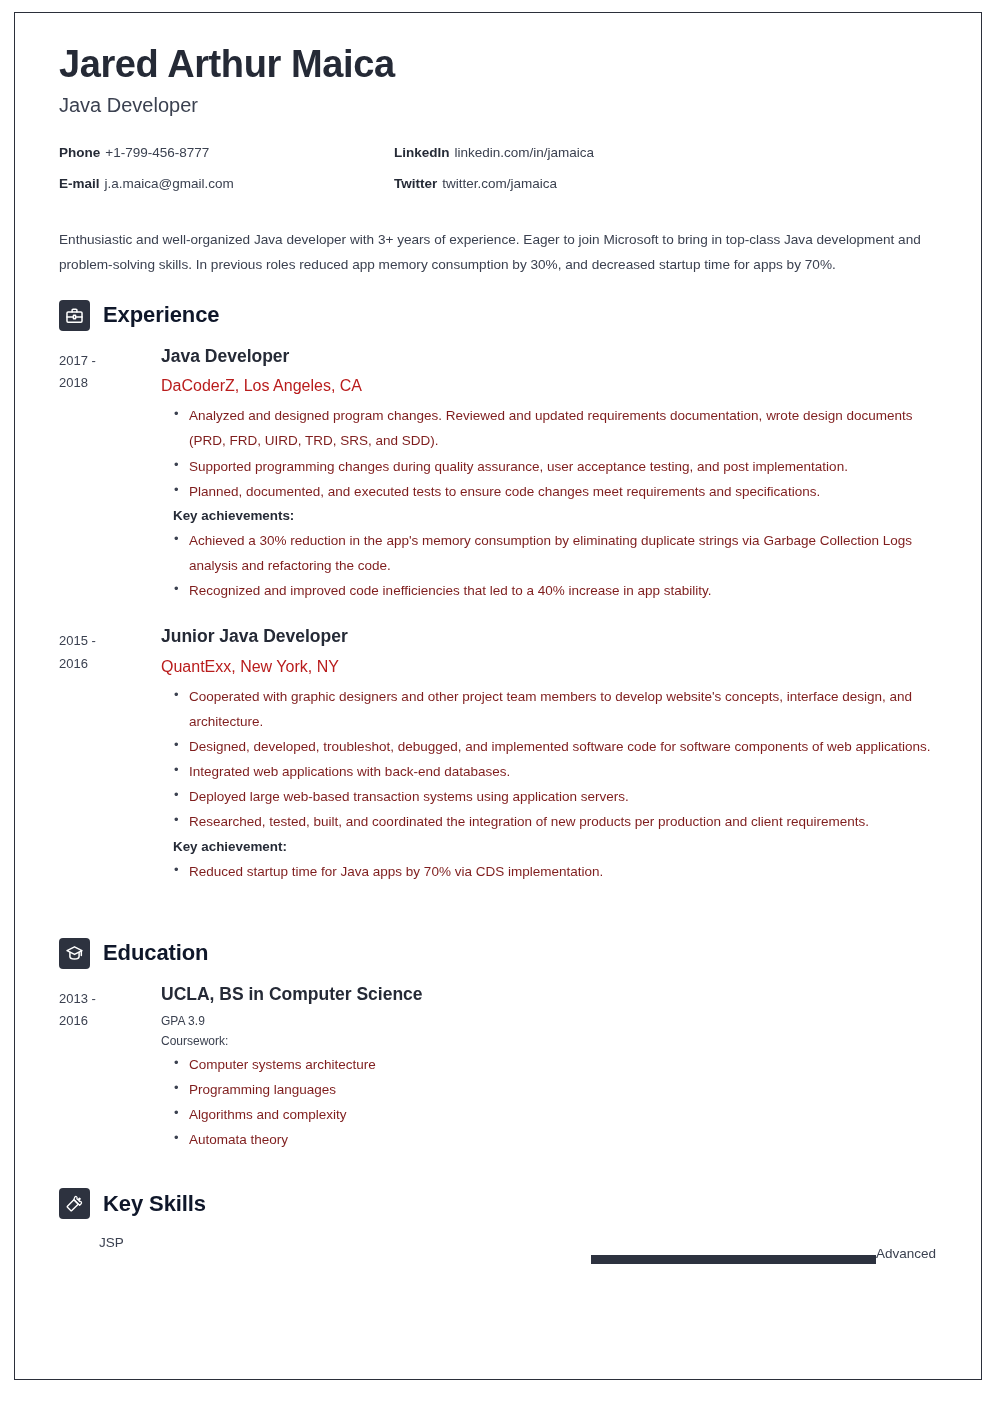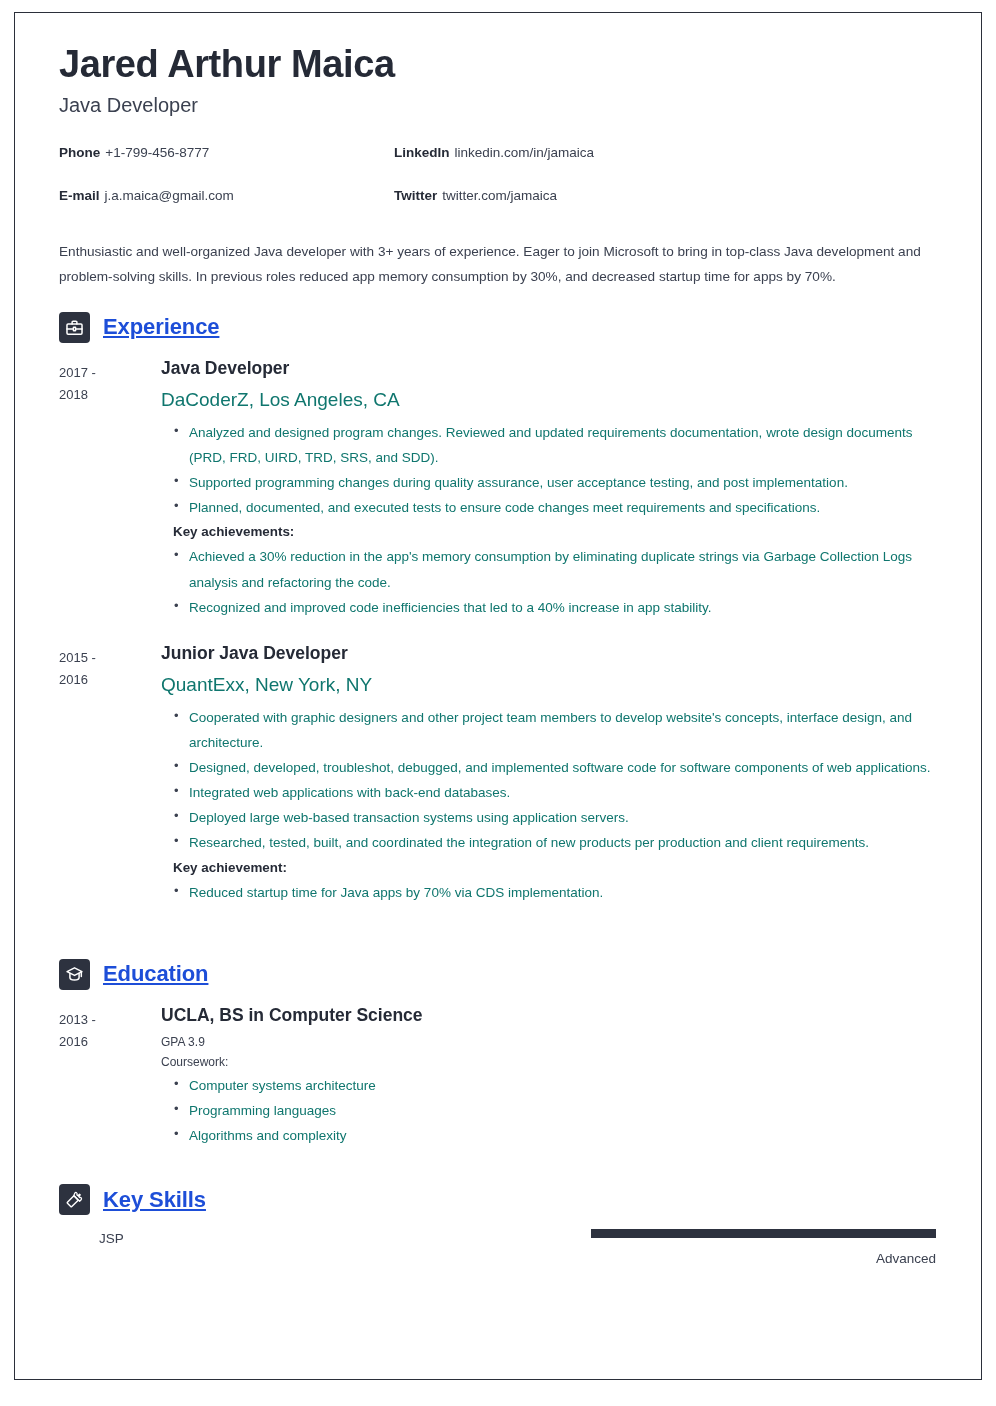--- a/index.html
+++ b/index.html
@@ -52,21 +52,21 @@
     font-size: 20px;
     font-weight: normal;
     color: #3b4150;
     line-height: 1.2;
     margin-bottom: 28px;
   }
 
   .contact-grid {
     display: grid;
     grid-template-columns: 335px 1fr;
-    row-gap: 27px;
+    row-gap: 15px;
     margin-bottom: 35px;
     margin-top: 25px;
   }
 
   .contact-cell {
     font-size: 13.5px;
     line-height: 1.2;
     color: #3b4150;
   }
 
@@ -107,23 +107,22 @@
     align-items: center;
     justify-content: center;
     flex: 0 0 auto;
   }
 
   .sec-icon svg { display: block; }
 
   .section-title {
     font-size: 22px;
     font-weight: bold;
-    color: #1d4ed8;
+    color: #0f172a;
     letter-spacing: -0.1px;
-    text-decoration: underline;
   }
 
   
   .entry {
     display: flex;
     align-items: flex-start;
     margin-bottom: 6px;
   }
 
   .entry-dates {
@@ -140,22 +139,22 @@
 
   .entry-role {
     font-size: 17.5px;
     font-weight: bold;
     color: #252a36;
     line-height: 1.35;
     margin-bottom: 6px;
   }
 
   .entry-org {
-    font-size: 19px;
-    color: #0f766e;
+    font-size: 16px;
+    color: #b91c1c;
     line-height: 1.5;
     margin-bottom: 5px;
   }
 
   .entry-plain {
     font-size: 12px;
     color: #3b4150;
     line-height: 1.65;
   }
 
@@ -172,21 +171,21 @@
     list-style: none;
     margin: 0 0 0 12px;
     padding: 0;
   }
 
   ul.bullets li {
     position: relative;
     padding-left: 16px;
     font-size: 13.5px;
     line-height: 1.86;
-    color: #0f766e;
+    color: #7f1d1d;
   }
 
   ul.bullets li::before {
     content: "•";
     position: absolute;
     left: 1px;
     top: -1px;
     color: #3b4150;
     font-size: 13px;
   }
@@ -206,21 +205,21 @@
     flex: 0 0 102px;
     font-size: 13.5px;
     color: #3b4150;
     padding-left: 40px;
     line-height: 1.5;
   }
 
   .skill-meter {
     flex: 1 1 auto;
     display: flex;
-    flex-direction: column;
+    flex-direction: row;
     align-items: flex-end;
     padding-left: 430px;
   }
 
   .skill-bar-track {
     width: 100%;
     height: 9px;
     background: #ffffff;
   }
 
@@ -339,20 +338,21 @@
           <span>2016</span>
         </div>
         <div class="entry-body">
           <div class="entry-role">UCLA, BS in Computer Science</div>
           <div class="entry-plain">GPA 3.9</div>
           <div class="entry-plain">Coursework:</div>
           <ul class="bullets">
             <li>Computer systems architecture</li>
             <li>Programming languages</li>
             <li>Algorithms and complexity</li>
+            <li>Automata theory</li>
           </ul>
         </div>
       </div>
 
       <div class="spacer-edu"></div>
 
       <div class="section-head">
         <span class="sec-icon">
           <svg width="19" height="19" viewBox="0 0 24 24" fill="none" stroke="#ffffff" stroke-width="1.8" stroke-linecap="round" stroke-linejoin="round">
             <path d="M13.9 3.2a2 2 0 0 1 2.9 2.7l1.5 1.5 2.4-2.4 1.2 1.2-2.4 2.4 1.5 1.5a2 2 0 0 1 2.1 3.3l-2.2 2.2-8.5-8.5z" transform="translate(-1.2,0) scale(0.86) translate(2,1)"></path>

